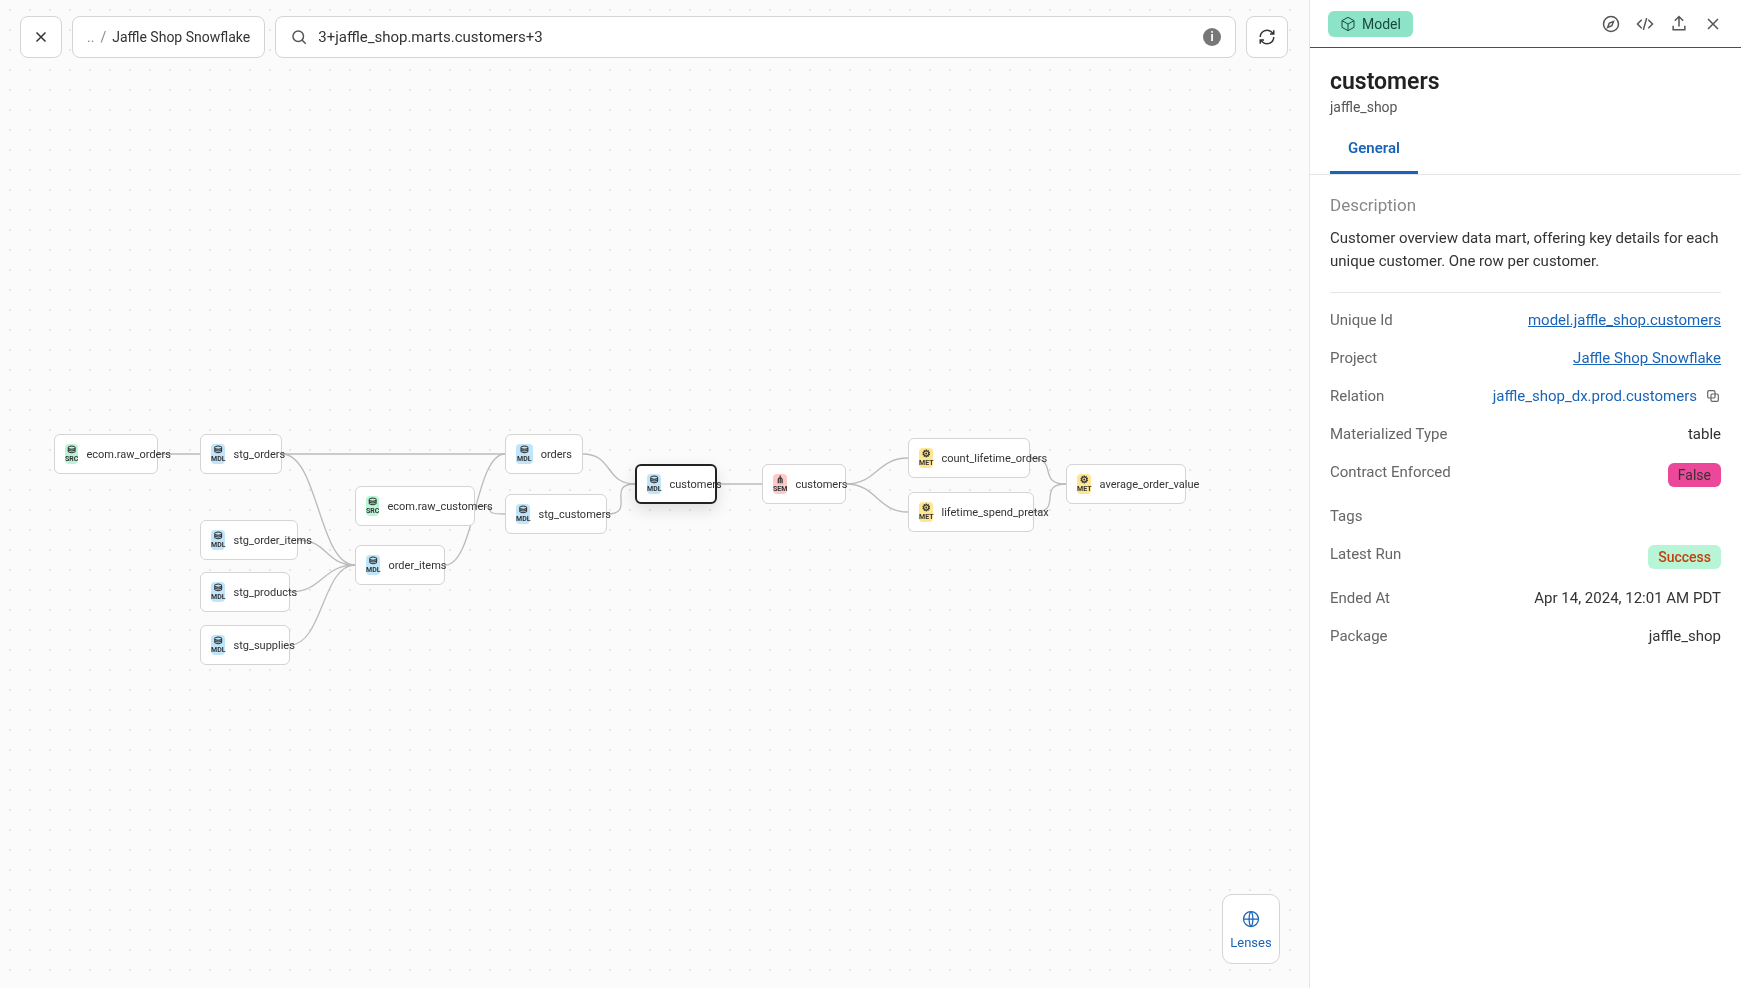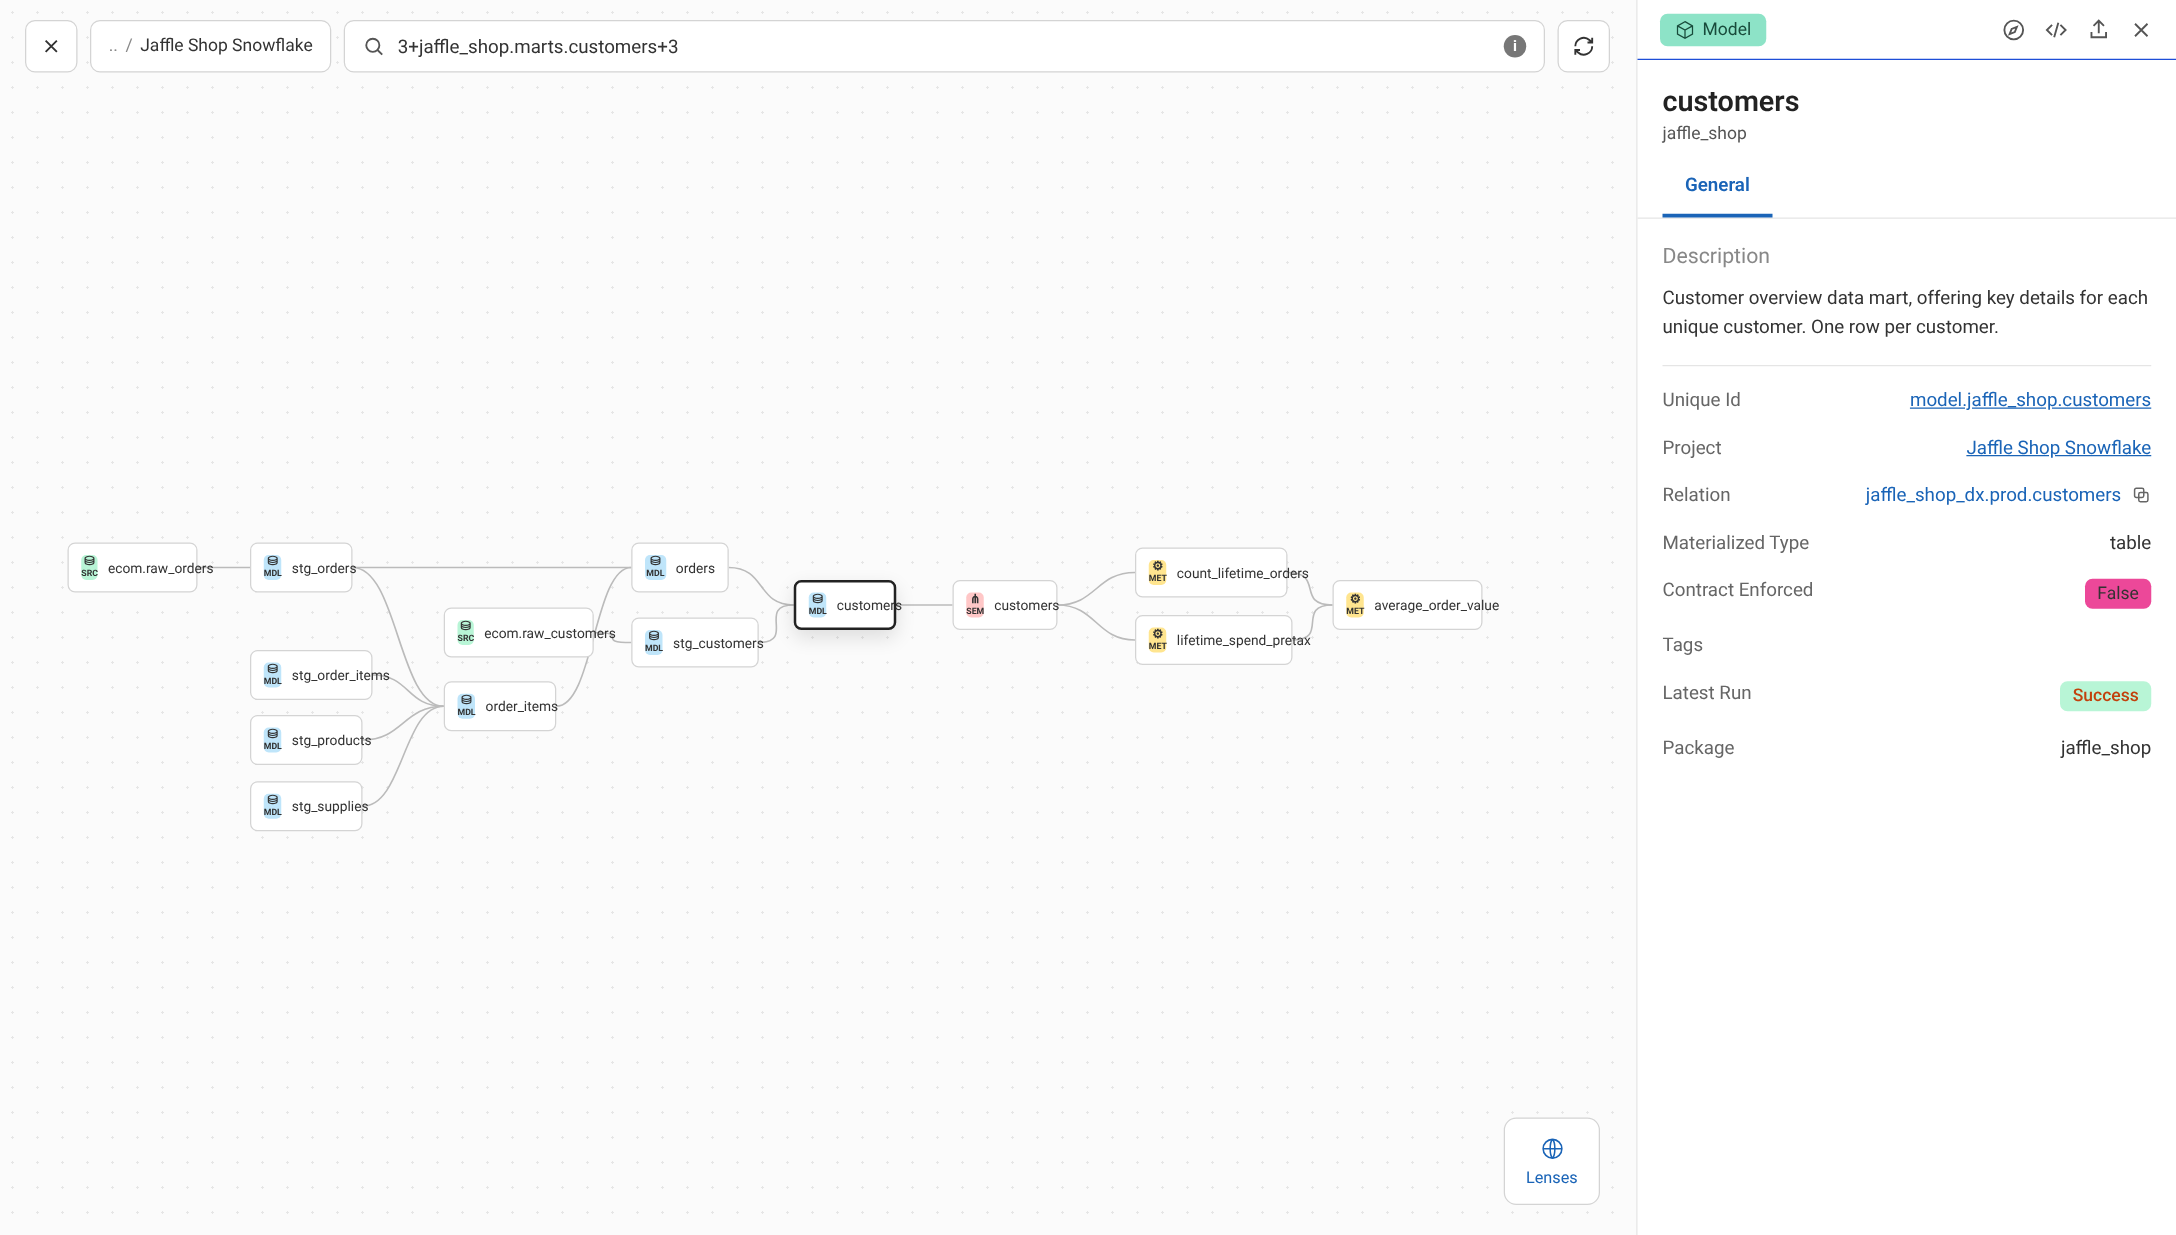--- a/index.html
+++ b/index.html
@@ -24,21 +24,21 @@
 .node { position: absolute; border: 1px solid #d4d4d4; border-radius: 6px; background: #fff; height: 40px; display: flex; align-items: center; padding: 0 10px; gap: 8px; z-index: 2; font-size: 11px; color: #333; }
 .node.selected { border: 2px solid #222; box-shadow: 0 6px 16px rgba(0,0,0,0.12); }
 .node .badge { width: 20px; height: 20px; border-radius: 4px; font-size: 7px; line-height: 7px; font-weight: bold; display: flex; flex-direction: column; align-items: center; justify-content: center; gap: 1px; color: #333; }
 .badge.src { background: #b8f5d6; }
 .badge.mdl { background: #bfe5fa; }
 .badge.sem { background: #ffc7c7; }
 .badge.met { background: #ffe58f; }
 .badge .glyph { font-size: 10px; line-height: 10px; }
 
 
-.lenses-btn { position: absolute; right: 28px; bottom: 24px; width: 77px; height: 70px; border: 1px solid #d4d4d4; border-radius: 10px; background: #fff; display: flex; flex-direction: column; align-items: center; justify-content: center; gap: 6px; font-size: 13px; color: #1a64b7; cursor: pointer; z-index: 3; }
+.lenses-btn { position: absolute; right: 28px; bottom: 24px; width: 58px; height: 70px; border: 1px solid #d4d4d4; border-radius: 10px; background: #fff; display: flex; flex-direction: column; align-items: center; justify-content: center; gap: 6px; font-size: 13px; color: #1a64b7; cursor: pointer; z-index: 3; }
 .lenses-btn svg { width: 20px; height: 20px; stroke: #1a64b7; fill: none; stroke-width: 1.5; }
 
 
 .panel { position: absolute; right: 0; top: 0; width: 432px; height: 988px; background: #fff; border-left: 1px solid #e5e5e5; padding: 0; }
 .panel-header { height: 48px; border-bottom: 1px solid #1d4ed8; display: flex; align-items: center; justify-content: space-between; padding: 12px 18px; }
 .chip { background: #8de3c7; border-radius: 6px; padding: 5px 12px; display: flex; align-items: center; gap: 6px; font-family: ui-monospace, "SF Mono", Menlo, monospace; font-size: 14px; color: #184b3b; }
 .chip svg { width: 16px; height: 16px; fill: none; stroke: #184b3b; stroke-width: 1.5; }
 .panel-header-icons { display: flex; gap: 14px; align-items: center; }
 .panel-header-icons svg { width: 20px; height: 20px; stroke: #555; fill: none; stroke-width: 1.8; cursor: pointer; }
 
@@ -289,18 +289,22 @@
         </div>
       <div class="kv">
           <span class="k">Tags</span>
           <span class="v"></span>
         </div>
       <div class="kv">
           <span class="k">Latest Run</span>
           <span class="v pill success">Success</span>
         </div>
       <div class="kv">
+          <span class="k">Ended At</span>
+          <span class="v">Apr 14, 2024, 12:01 AM PDT</span>
+        </div>
+      <div class="kv">
           <span class="k">Package</span>
           <span class="v">jaffle_shop</span>
         </div>
     </div>
   </div>
 </div>
 
 </body></html>

